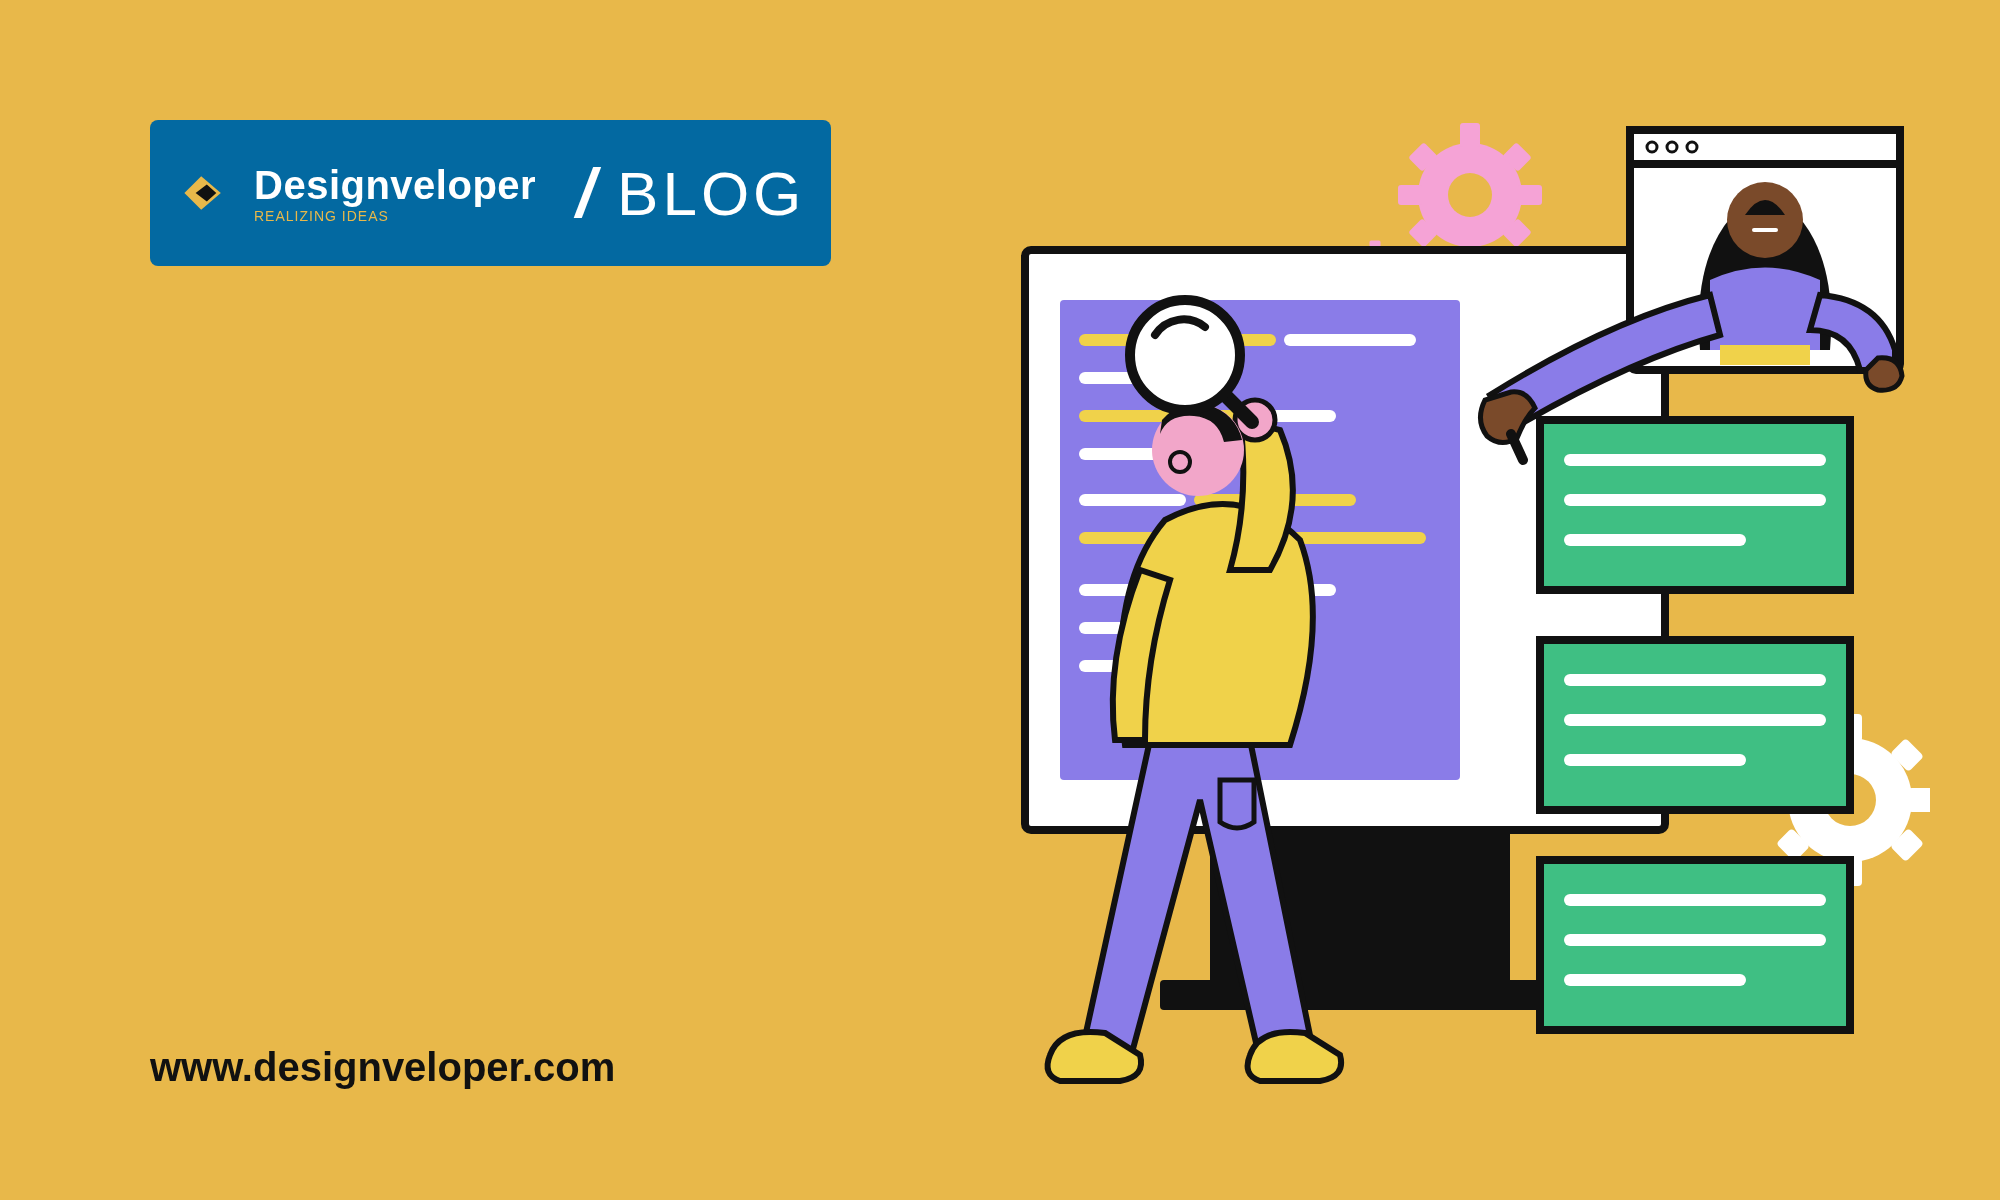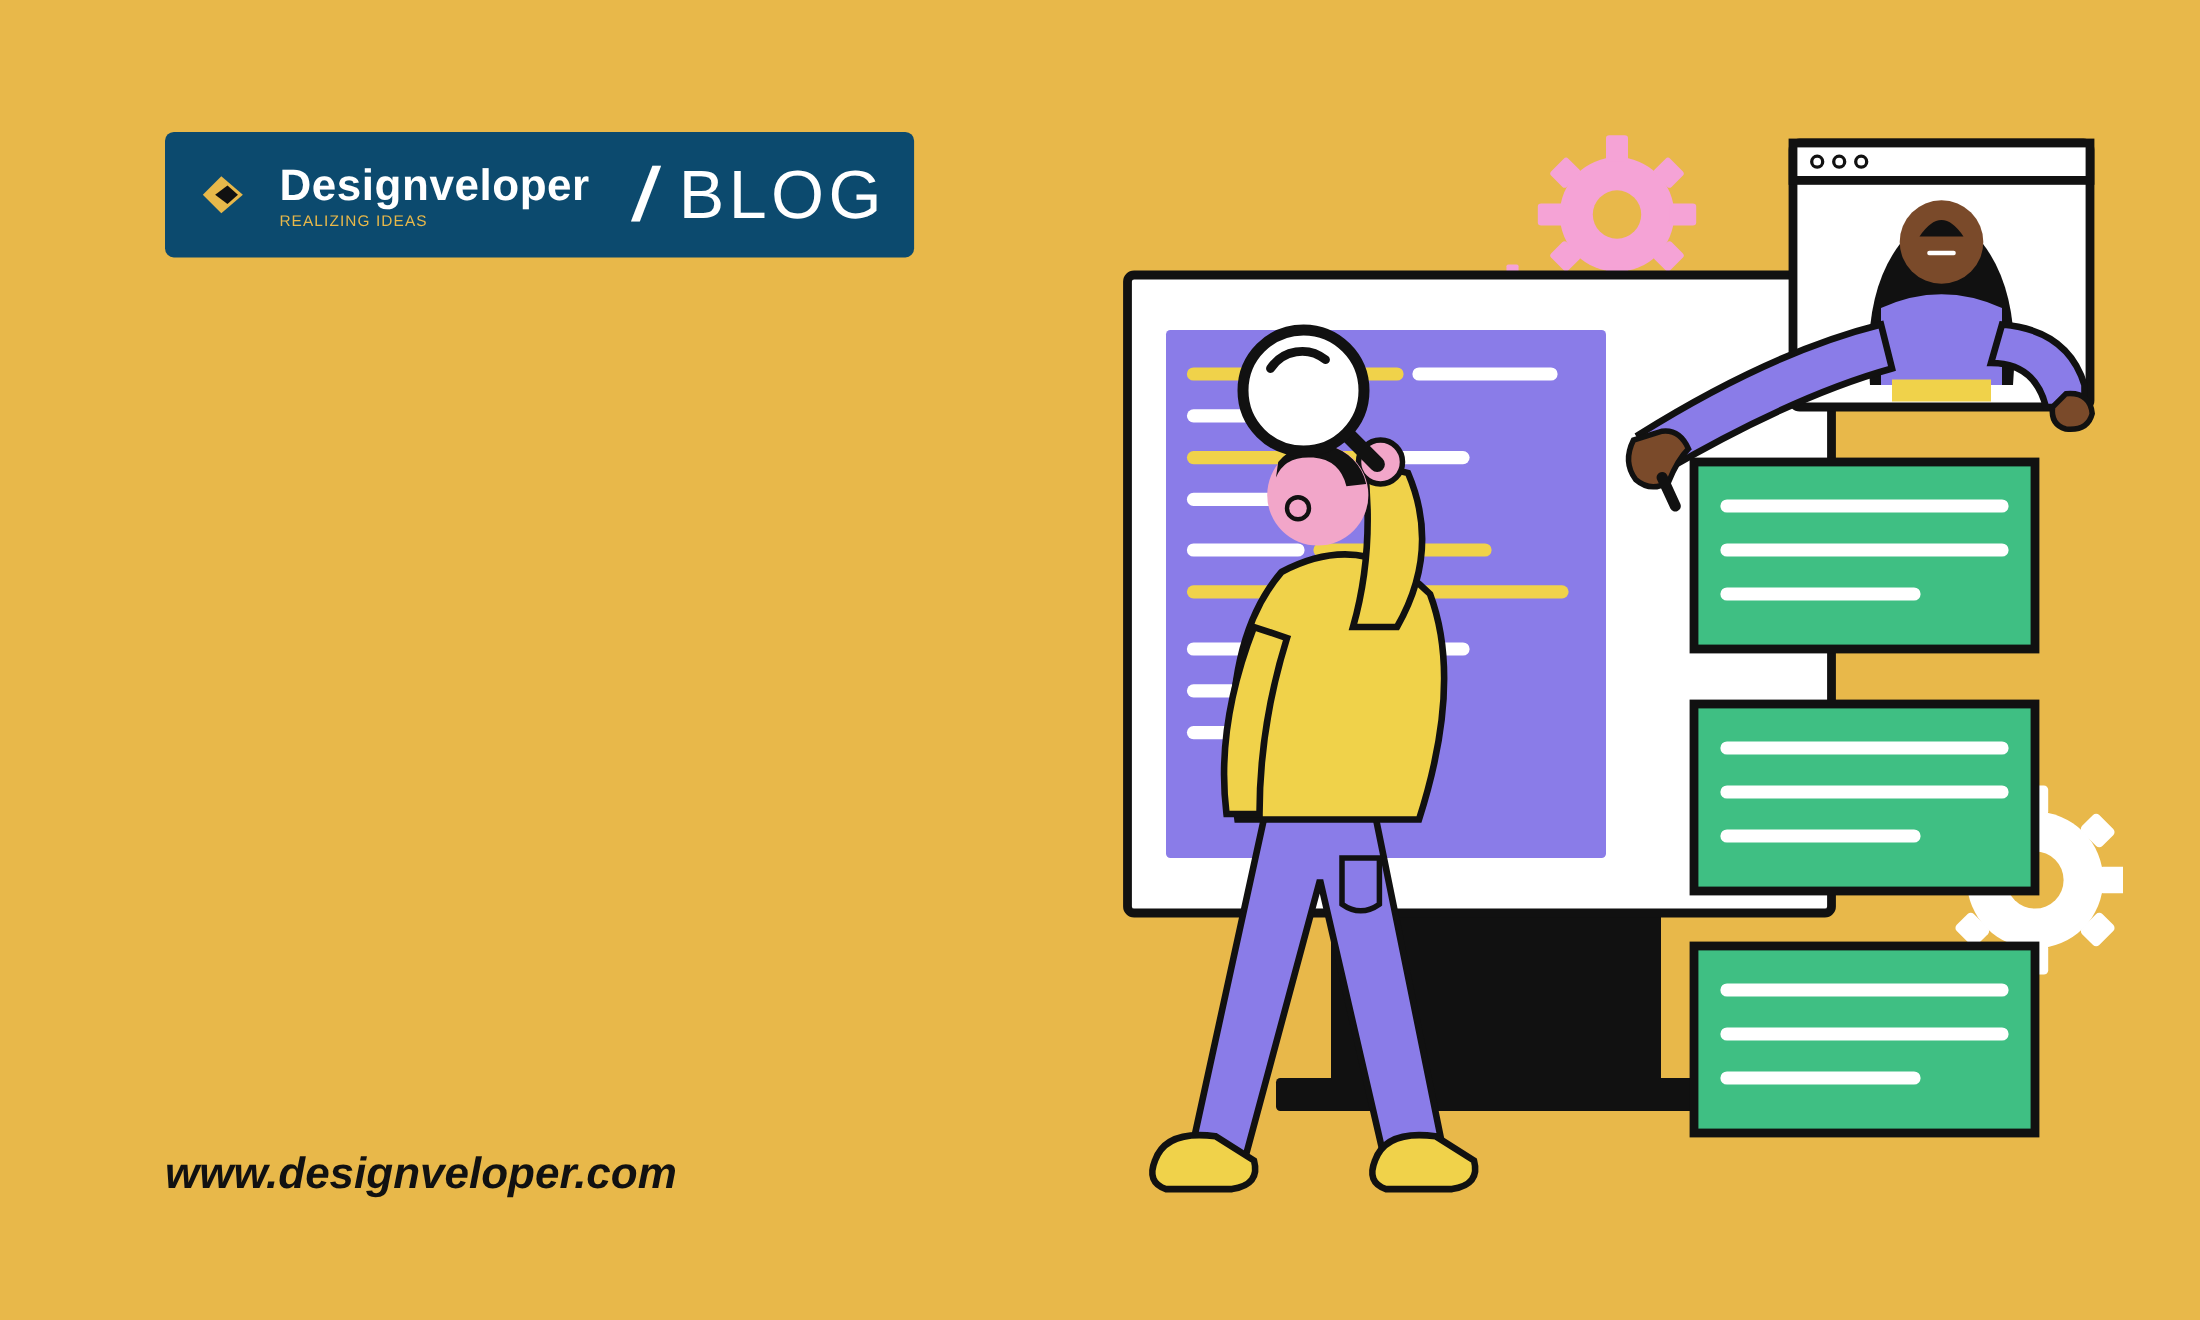--- a/index.html
+++ b/index.html
@@ -8,23 +8,23 @@
     height: 1200px;
     background: #e8b84a;
     font-family: Arial, Helvetica, sans-serif;
     position: relative;
     overflow: hidden;
   }
   .logo-bar {
     position: absolute;
     top: 120px;
     left: 150px;
-    background: #0c4a6e;
+    background: #0369a1;
     border-radius: 8px;
-    padding: 18px 26px;
+    padding: 34px 26px;
     display: flex;
     align-items: center;
     gap: 22px;
   }
   .logo-mark {
     width: 56px; height: 56px;
     display:flex;align-items:center;justify-content:center;
   }
   .brand-text { display:flex; flex-direction:column; }
   .brand-name { color:#fff; font-size:40px; font-weight:700; letter-spacing:0.5px;}
@@ -41,21 +41,20 @@
     letter-spacing:6px;
     line-height:1.15;
   }
   .url {
     position:absolute;
     bottom:110px;
     left:150px;
     color:#111;
     font-size:40px;
     font-weight:800;
-    font-style:italic;
   }
   
   .illus {
     position:absolute;
     right:70px;
     top:100px;
     width:1000px;
     height:1020px;
   }
 </style>

